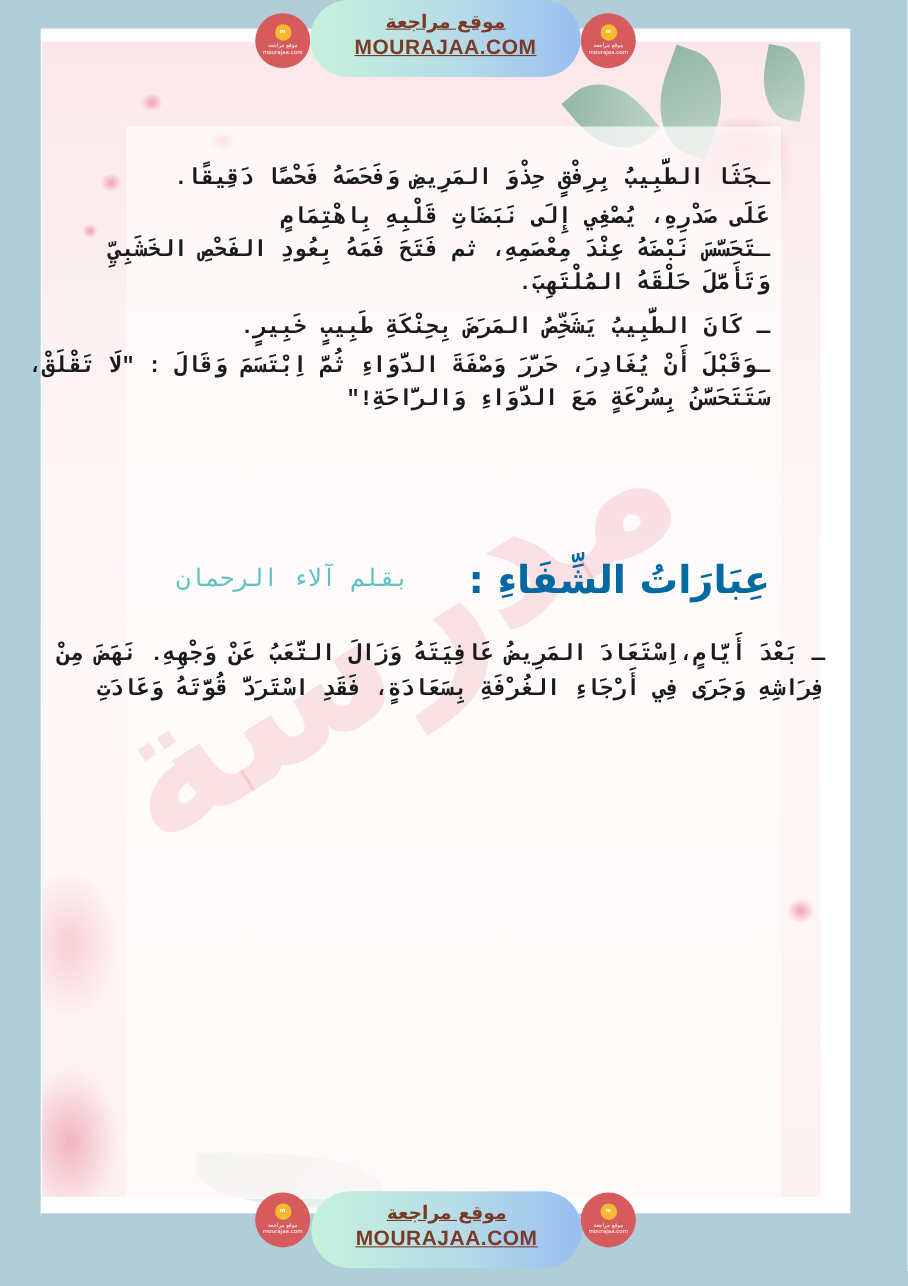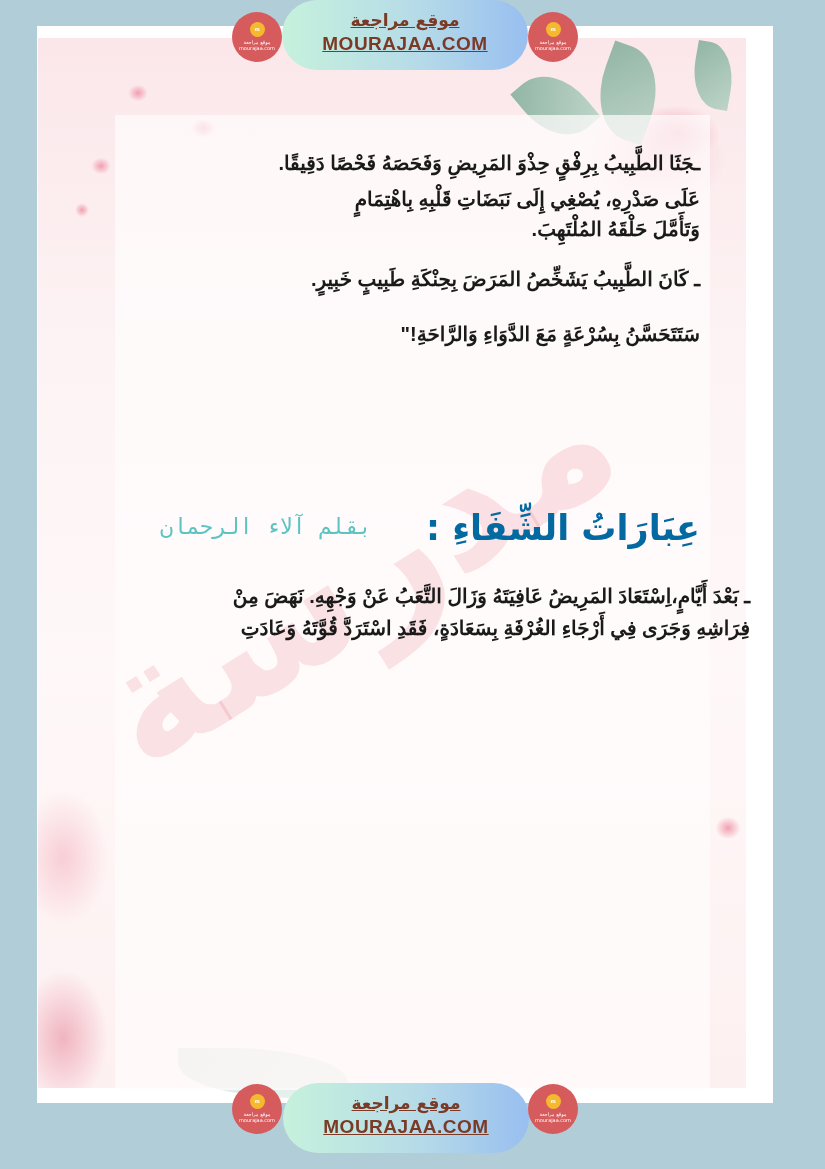--- a/index.html
+++ b/index.html
@@ -37,21 +37,21 @@
   }
   .watermark {
     position:absolute; left:60px; top:640px;
     font-family:"DejaVu Sans", sans-serif; font-weight:bold;
     font-size:170px; color:rgba(214,40,64,0.12);
     transform:rotate(-32deg); transform-origin:left top;
     white-space:nowrap; pointer-events:none;
   }
   .text {
     position:absolute; direction:rtl; text-align:right;
-    font-family:Liberation Sans, sans-serif; font-weight:bold;
+    font-family:Liberation Mono, monospace; font-weight:bold;
     color:#1a1a1a; font-size:20px; line-height:30px;
   }
   .line { white-space:nowrap; display:block; }
   .title-row {
     position:absolute; left:160px; top:508px; width:540px; height:44px;
     direction:rtl;
   }
   .title {
     position:absolute; right:0; top:0;
     font-family:"DejaVu Sans", sans-serif; font-weight:bold;
@@ -115,22 +115,24 @@
 </div>
 <div class="badge" style="left:528px;top:12px;">
   <span class="dot">m</span>
   <span class="lbl">موقع مراجعة</span>
   <span class="lbl">mourajaa.com</span>
 </div>
 
 <div class="text" style="left:100px;top:148px;width:600px;">
   <span class="line" style="margin-bottom:6px;">ـجَثَا الطَّبِيبُ بِرِفْقٍ حِذْوَ المَرِيضِ وَفَحَصَهُ فَحْصًا دَقِيقًا.</span>
   <span class="line" style="margin-bottom:0;">عَلَى صَدْرِهِ، يُصْغِي إِلَى نَبَضَاتِ قَلْبِهِ بِاهْتِمَامٍ</span>
-  <span class="line" style="margin-bottom:20px;">وَتَأَمَّلَ حَلْقَهُ المُلْتَهِبَ.</span>
-  <span class="line" style="margin-bottom:25px;">ـ كَانَ الطَّبِيبُ يَشَخِّصُ المَرَضَ بِحِنْكَةِ طَبِيبٍ خَبِيرٍ.</span>
+  <span class="line">ـتَحَسَّسَ نَبْضَهُ عِنْدَ مِعْصَمِهِ، ثم فَتَحَ فَمَهُ بِعُودِ الفَحْصِ الخَشَبِيِّ</span>
+  <span class="line" style="margin-bottom:10px;">وَتَأَمَّلَ حَلْقَهُ المُلْتَهِبَ.</span>
+  <span class="line" style="margin-bottom:5px;">ـ كَانَ الطَّبِيبُ يَشَخِّصُ المَرَضَ بِحِنْكَةِ طَبِيبٍ خَبِيرٍ.</span>
+  <span class="line">ـوَقَبْلَ أَنْ يُغَادِرَ، حَرَّرَ وَصْفَةَ الدَّوَاءِ ثُمَّ اِبْتَسَمَ وَقَالَ : "لَا تَقْلَقْ،</span>
   <span class="line">سَتَتَحَسَّنُ بِسُرْعَةٍ مَعَ الدَّوَاءِ وَالرَّاحَةِ!"</span>
 </div>
 
 <div class="title-row">
   <span class="title">عِبَارَاتُ الشِّفَاءِ :</span>
   <span class="author">بقلم آلاء الرحمان</span>
 </div>
 
 <div class="text" style="left:100px;top:580px;width:650px;line-height:32px;">
   <span class="line">ـ بَعْدَ أَيَّامٍ،اِسْتَعَادَ المَرِيضُ عَافِيَتَهُ وَزَالَ التَّعَبُ عَنْ وَجْهِهِ. نَهَضَ مِنْ</span>

